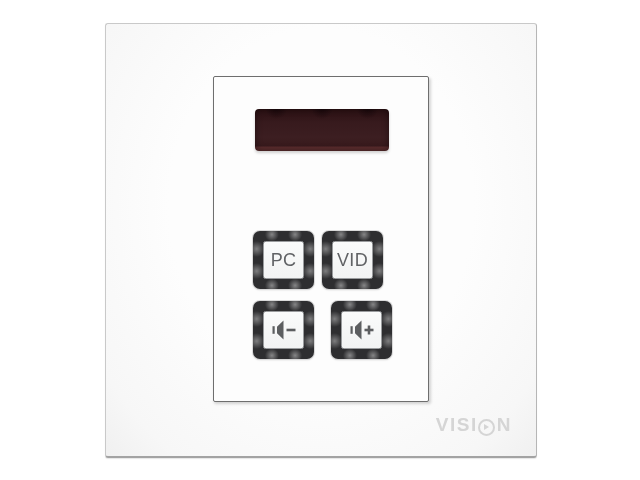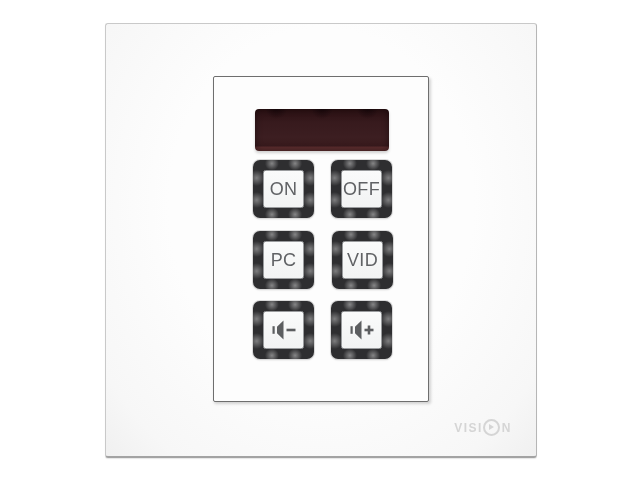--- a/index.html
+++ b/index.html
@@ -70,29 +70,29 @@
     border-radius:2.5px;
     display:flex;align-items:center;justify-content:center;
   }
   .btn .btn-label{
     font-size:18px;color:#606265;letter-spacing:0.3px;line-height:1;
     user-select:none;
   }
   .pos-r1c1{left:39px;top:83px;}
   .pos-r1c2{left:117px;top:83px;}
   .pos-r2c1{left:39px;top:154px;padding-left:28px;}
-  .pos-r2c2{left:118px;top:154px;}
+  .pos-r2c2{left:108px;top:154px;}
   .pos-r3c1{left:39px;top:224px;}
   .pos-r3c2{left:117px;top:224px;}
 
   
   .brand{
     position:absolute;right:24px;bottom:20px;
-    display:flex;align-items:center;
-    color:#d5d5d5;font-weight:700;font-size:12px;letter-spacing:1.5px;
+    display:flex;align-items:flex-end;
+    color:#d5d5d5;font-weight:700;font-size:19px;letter-spacing:1.5px;
     user-select:none;
   }
   .brand .o-ring{
     display:inline-block;position:relative;
     width:13px;height:13px;margin:0 2px 0 0;
     border:2.5px solid #d5d5d5;border-radius:50%;
   }
   .brand .o-play{
     position:absolute;left:4.5px;top:3px;width:0;height:0;
     border-left:5px solid #d5d5d5;
@@ -104,31 +104,21 @@
 <body>
 
 <div class="stage">
 
   <div class="plate">
 
     <div class="module">
 
       <div class="display"></div>
 
-      <div class="btn pos-r1c1">
-        <span class="cap">
-          <span class="btn-label">ON</span>
-        </span>
-      </div>
 
-      <div class="btn pos-r1c2">
-        <span class="cap">
-          <span class="btn-label">OFF</span>
-        </span>
-      </div>
 
       <div class="btn pos-r2c1">
         <span class="cap">
           <span class="btn-label">PC</span>
         </span>
       </div>
 
       <div class="btn pos-r2c2">
         <span class="cap">
           <span class="btn-label">VID</span>

